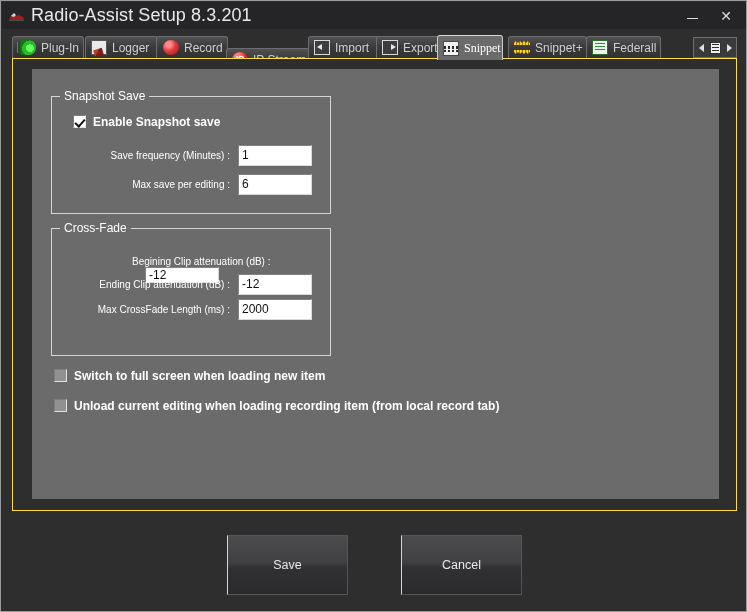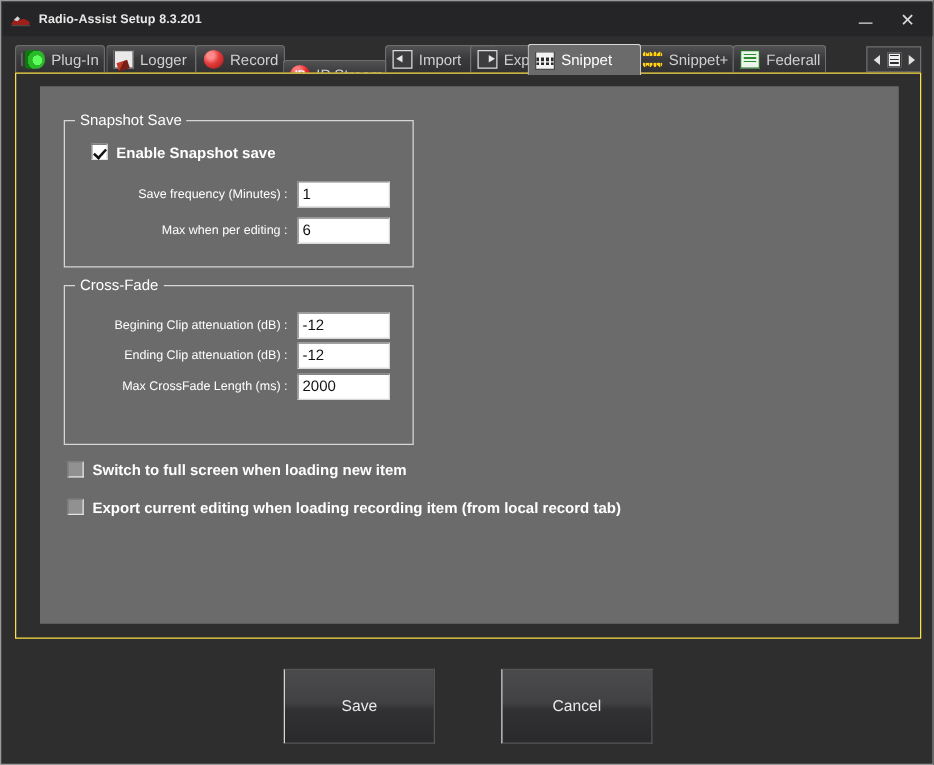--- a/index.html
+++ b/index.html
@@ -34,25 +34,24 @@
   #titlebar .app-icon {
     width: 20px;
     height: 20px;
     margin-left: 5px;
     margin-right: 4px;
     flex: 0 0 auto;
     position: relative;
   }
   #titlebar .title-text {
     color: #e8e8e8;
-    font-size: 10px;
+    font-size: 18px;
     letter-spacing: 0.1px;
     white-space: nowrap;
     flex: 1 1 auto;
-    font-weight: bold;
   }
   .win-btn {
     width: 34px;
     height: 26px;
     display: flex;
     align-items: center;
     justify-content: center;
     color: #dcdcdc;
     font-size: 13px;
     flex: 0 0 auto;
@@ -394,21 +393,21 @@
     <div class="tab" style="left:296px; width:88px;">
       <span class="ticon ic-arrowbox"></span>
       <span class="tlabel">Import</span>
     </div>
 
     <div class="tab" style="left:364px; width:68px;">
       <span class="ticon ic-arrowbox out"></span>
       <span class="tlabel">Export</span>
     </div>
 
-    <div class="tab active" style="left:410px; width:91px;">
+    <div class="tab active" style="left:425px; width:66px;font-family:Liberation Serif, serif;">
       <span class="ticon ic-snippet"></span>
       <span class="tlabel">Snippet</span>
     </div>
 
     <div class="tab" style="left:496px; width:79px;">
       <span class="ticon ic-snippetp"></span>
       <span class="tlabel">Snippet+</span>
     </div>
 
     <div class="tab" style="left:574px; width:75px;">
@@ -439,29 +438,29 @@
           <span class="cbox checked"></span>
           <span class="cblabel">Enable Snapshot save</span>
         </div>
 
         <div class="field-row" style="left:0px; top:47px; width:260px;">
           <span class="field-label" style="width:185px;">Save frequency (Minutes) :</span>
           <input class="tinput" type="text" value="1" style="">
         </div>
 
         <div class="field-row" style="left:0px; top:76px; width:260px;">
-          <span class="field-label" style="width:185px;">Max when per editing :</span>
+          <span class="field-label" style="width:185px;">Max save per editing :</span>
           <input class="tinput" type="text" value="6" style="">
         </div>
       </div>
 
       <div class="groupbox" style="left:19px; top:159px; width:280px; height:128px;">
         <div class="gtitle">Cross-Fade</div>
 
-        <div class="field-row" style="left:0px; top:20px; width:260px;">
+        <div class="field-row" style="left:0px; top:27px; width:260px;flex-direction:column;">
           <span class="field-label" style="width:185px;">Begining Clip attenuation (dB) :</span>
           <input class="tinput" type="text" value="-12" style="">
         </div>
 
         <div class="field-row" style="left:0px; top:44px; width:260px;">
           <span class="field-label" style="width:185px;">Ending Clip attenuation (dB) :</span>
           <input class="tinput" type="text" value="-12" style="">
         </div>
 
         <div class="field-row" style="left:0px; top:69px; width:260px;">
@@ -470,21 +469,21 @@
         </div>
       </div>
 
       <div class="cbrow" style="left:22px; top:300px;">
         <span class="cbox unchecked"></span>
         <span class="cblabel">Switch to full screen when loading new item</span>
       </div>
 
       <div class="cbrow" style="left:22px; top:330px;">
         <span class="cbox unchecked"></span>
-        <span class="cblabel">Export current editing when loading recording item (from local record tab)</span>
+        <span class="cblabel">Unload current editing when loading recording item (from local record tab)</span>
       </div>
 
     </div>
   </div>
 
   <div class="btn" style="left:226px; top:534px; width:121px;">Save</div>
   <div class="btn" style="left:400px; top:534px; width:121px;">Cancel</div>
 
 </div>
 

